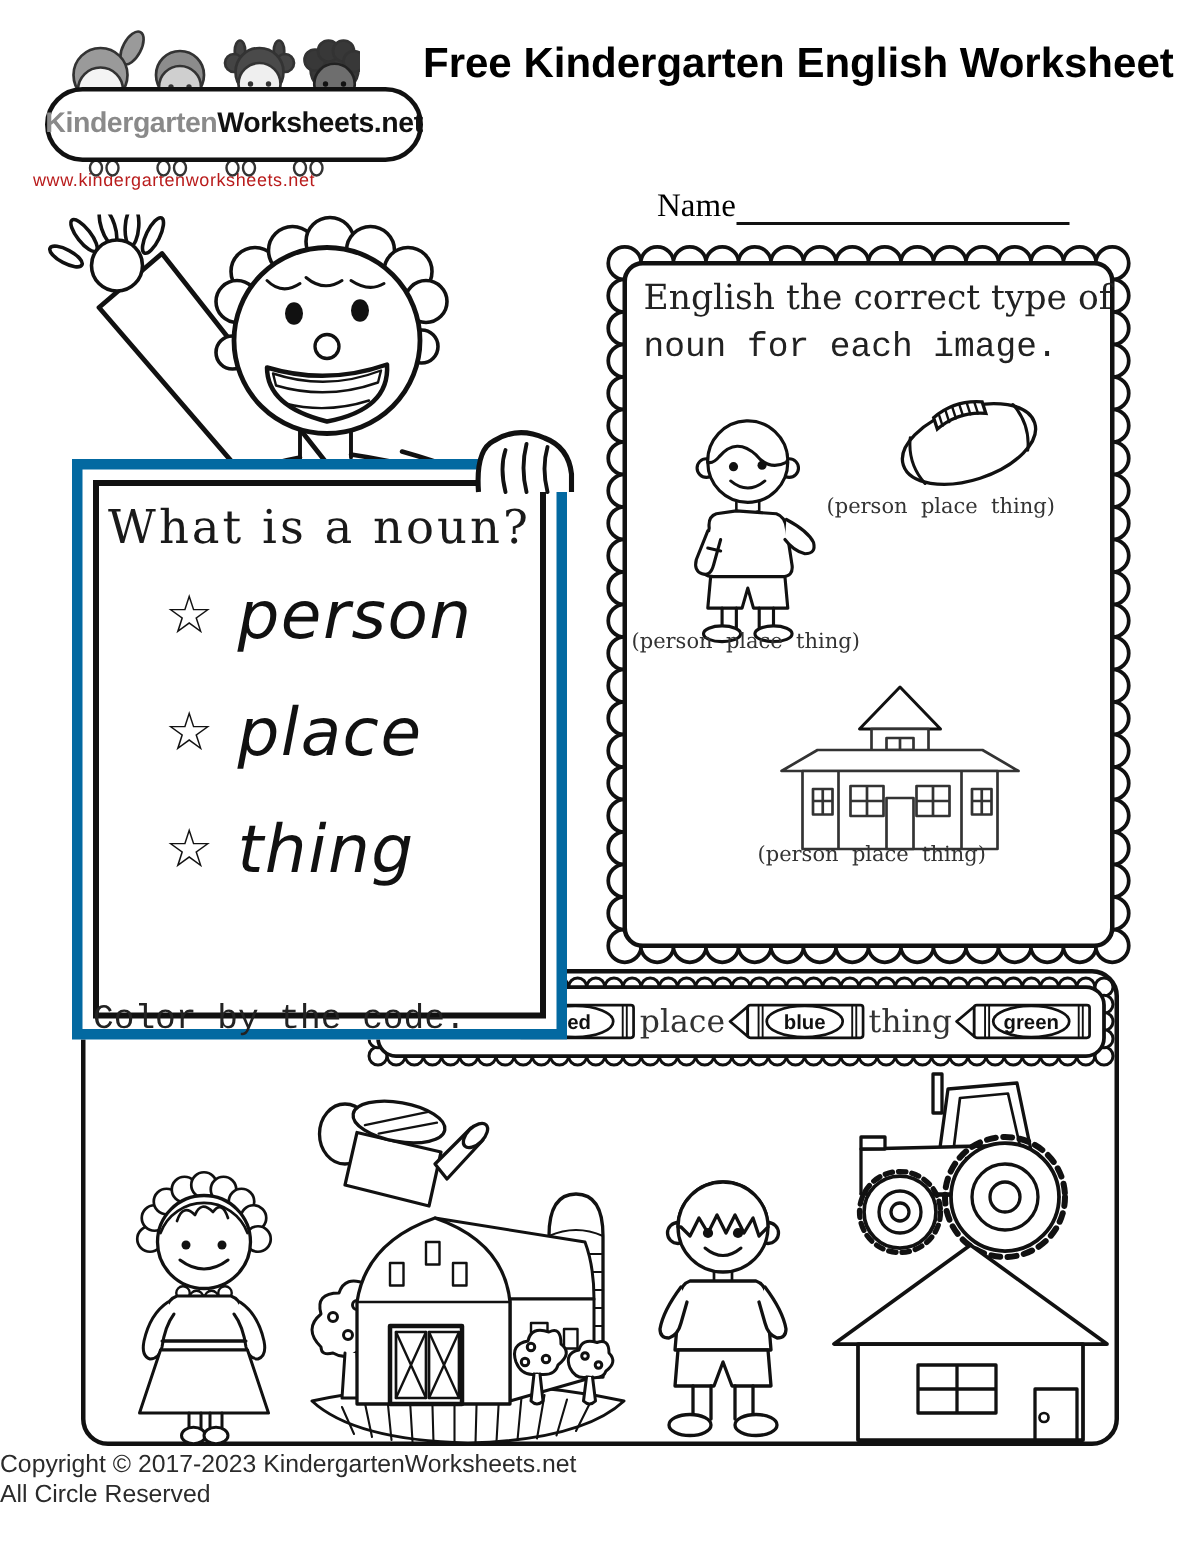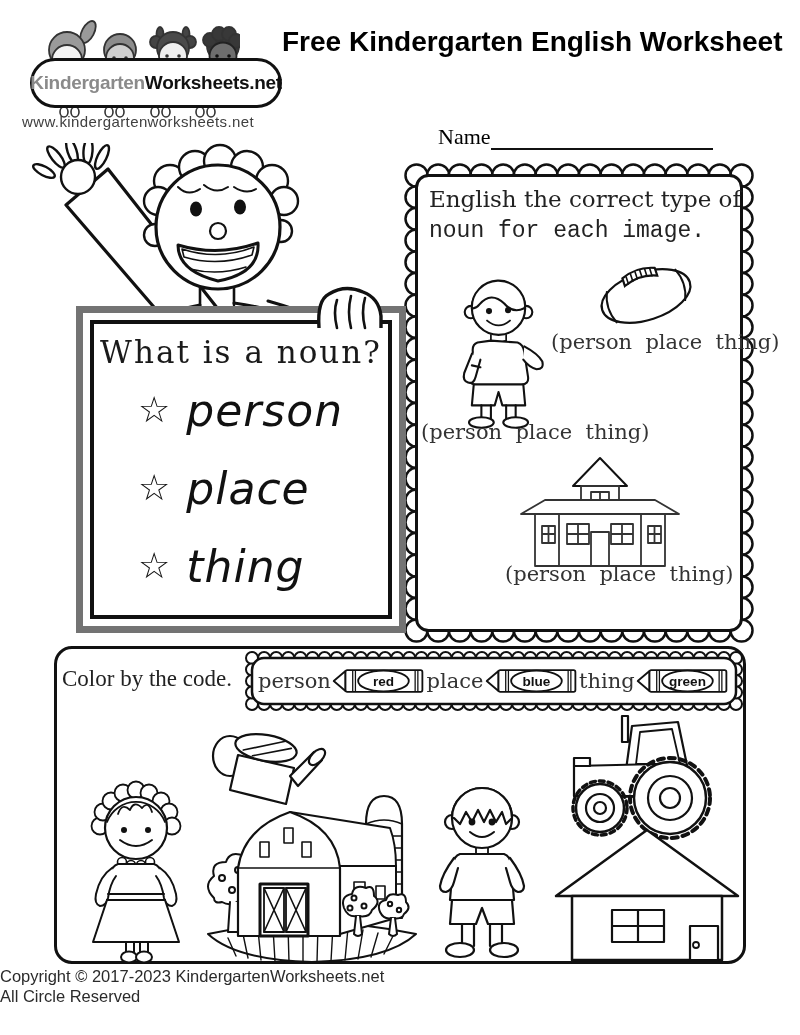--- a/index.html
+++ b/index.html
@@ -6,44 +6,44 @@
   .page{position:relative;width:800px;height:1035px;background:#fff;overflow:hidden;
         font-family:"Liberation Sans",sans-serif;color:#111;}
   .abs{position:absolute;}
   svg{display:block;}
   
   .logo-pill{left:12px;top:58px;width:252px;height:50px;border:3px solid #111;border-radius:27px;
              background:#fff;display:flex;align-items:center;justify-content:center;
              font-weight:bold;font-size:19px;letter-spacing:-0.3px;z-index:3;box-sizing:border-box;margin-left:18px;}
   .brand-gray{color:#8a8a8a;}
   .brand-black{color:#111;}
-  .logo-url{left:22px;top:113px;font-size:15px;color:#404040;letter-spacing:0.4px;}
+  .logo-url{left:22px;top:113px;font-size:12px;color:#b91c1c;letter-spacing:0.4px;}
   .title{left:266px;top:26px;font-size:28px;font-weight:700;color:#000;white-space:nowrap;margin-left:16px;}
   .name-row{left:438px;top:118px;font-size:22px;color:#000;white-space:nowrap;font-family:Liberation Serif, serif;}
   .name-line{display:inline-block;width:222px;border-bottom:2.5px solid #111;height:30px;vertical-align:bottom;}
   
-  .sign{left:76px;top:306px;width:330px;height:327px;border:7px solid #737373;background:#fff;
+  .sign{left:48px;top:306px;width:330px;height:387px;border:7px solid #0369a1;background:#fff;
         padding:7px;box-sizing:border-box;z-index:2;}
   .sign-inner{border:4px solid #111;height:100%;box-sizing:border-box;text-align:center;padding-top:10px;}
   .sign-title{font-family:"DejaVu Serif","Liberation Serif",serif;font-size:31px;letter-spacing:2px;
               color:#1a1a1a;white-space:nowrap;}
   .sign-item{display:flex;align-items:center;gap:16px;padding-left:44px;height:76px;margin-top:2px;}
   .sign-star{font-size:36px;line-height:1;color:#111;}
   .sign-word{font-family:"DejaVu Sans",sans-serif;font-style:italic;font-size:44px;color:#111;letter-spacing:1px;}
   
   .scallop-frame{background:transparent;}
   .panel{left:403px;top:162px;width:352px;height:482px;}
   .panel-text{font-family:"DejaVu Serif","Liberation Serif",serif;font-size:23px;color:#222;
               white-space:nowrap;z-index:1;}
-  .opt-caption{font-family:"DejaVu Serif","Liberation Serif",serif;font-size:21px;color:#333;
+  .opt-caption{font-family:"DejaVu Serif","Liberation Serif",serif;font-size:14px;color:#333;
                white-space:pre;z-index:1;}
   
   .bottom-box{left:54px;top:646px;width:692px;height:318px;border:3px solid #111;border-radius:18px;
               box-sizing:border-box;}
-  .color-instruction{left:62px;top:666px;font-family:Liberation Serif, serif;
+  .color-instruction{left:62px;top:666px;font-family:Liberation Mono, monospace;
                      font-size:23px;color:#222;white-space:nowrap;z-index:2;}
   .key-box{left:244px;top:650px;width:500px;height:62px;}
   .key-content{position:absolute;left:14px;right:14px;top:9px;bottom:9px;display:flex;
                align-items:center;justify-content:space-between;z-index:1;}
   .key-word{font-family:"DejaVu Serif","Liberation Serif",serif;font-size:21px;color:#333;}
   .crayon-label{font-family:"Liberation Sans",sans-serif;font-weight:bold;font-size:15px;fill:#111;}
   .footer{left:0;right:0;top:966px;font-size:16.5px;color:#2b2b2b;line-height:20px;}
 </style>
 </head>
 <body>

